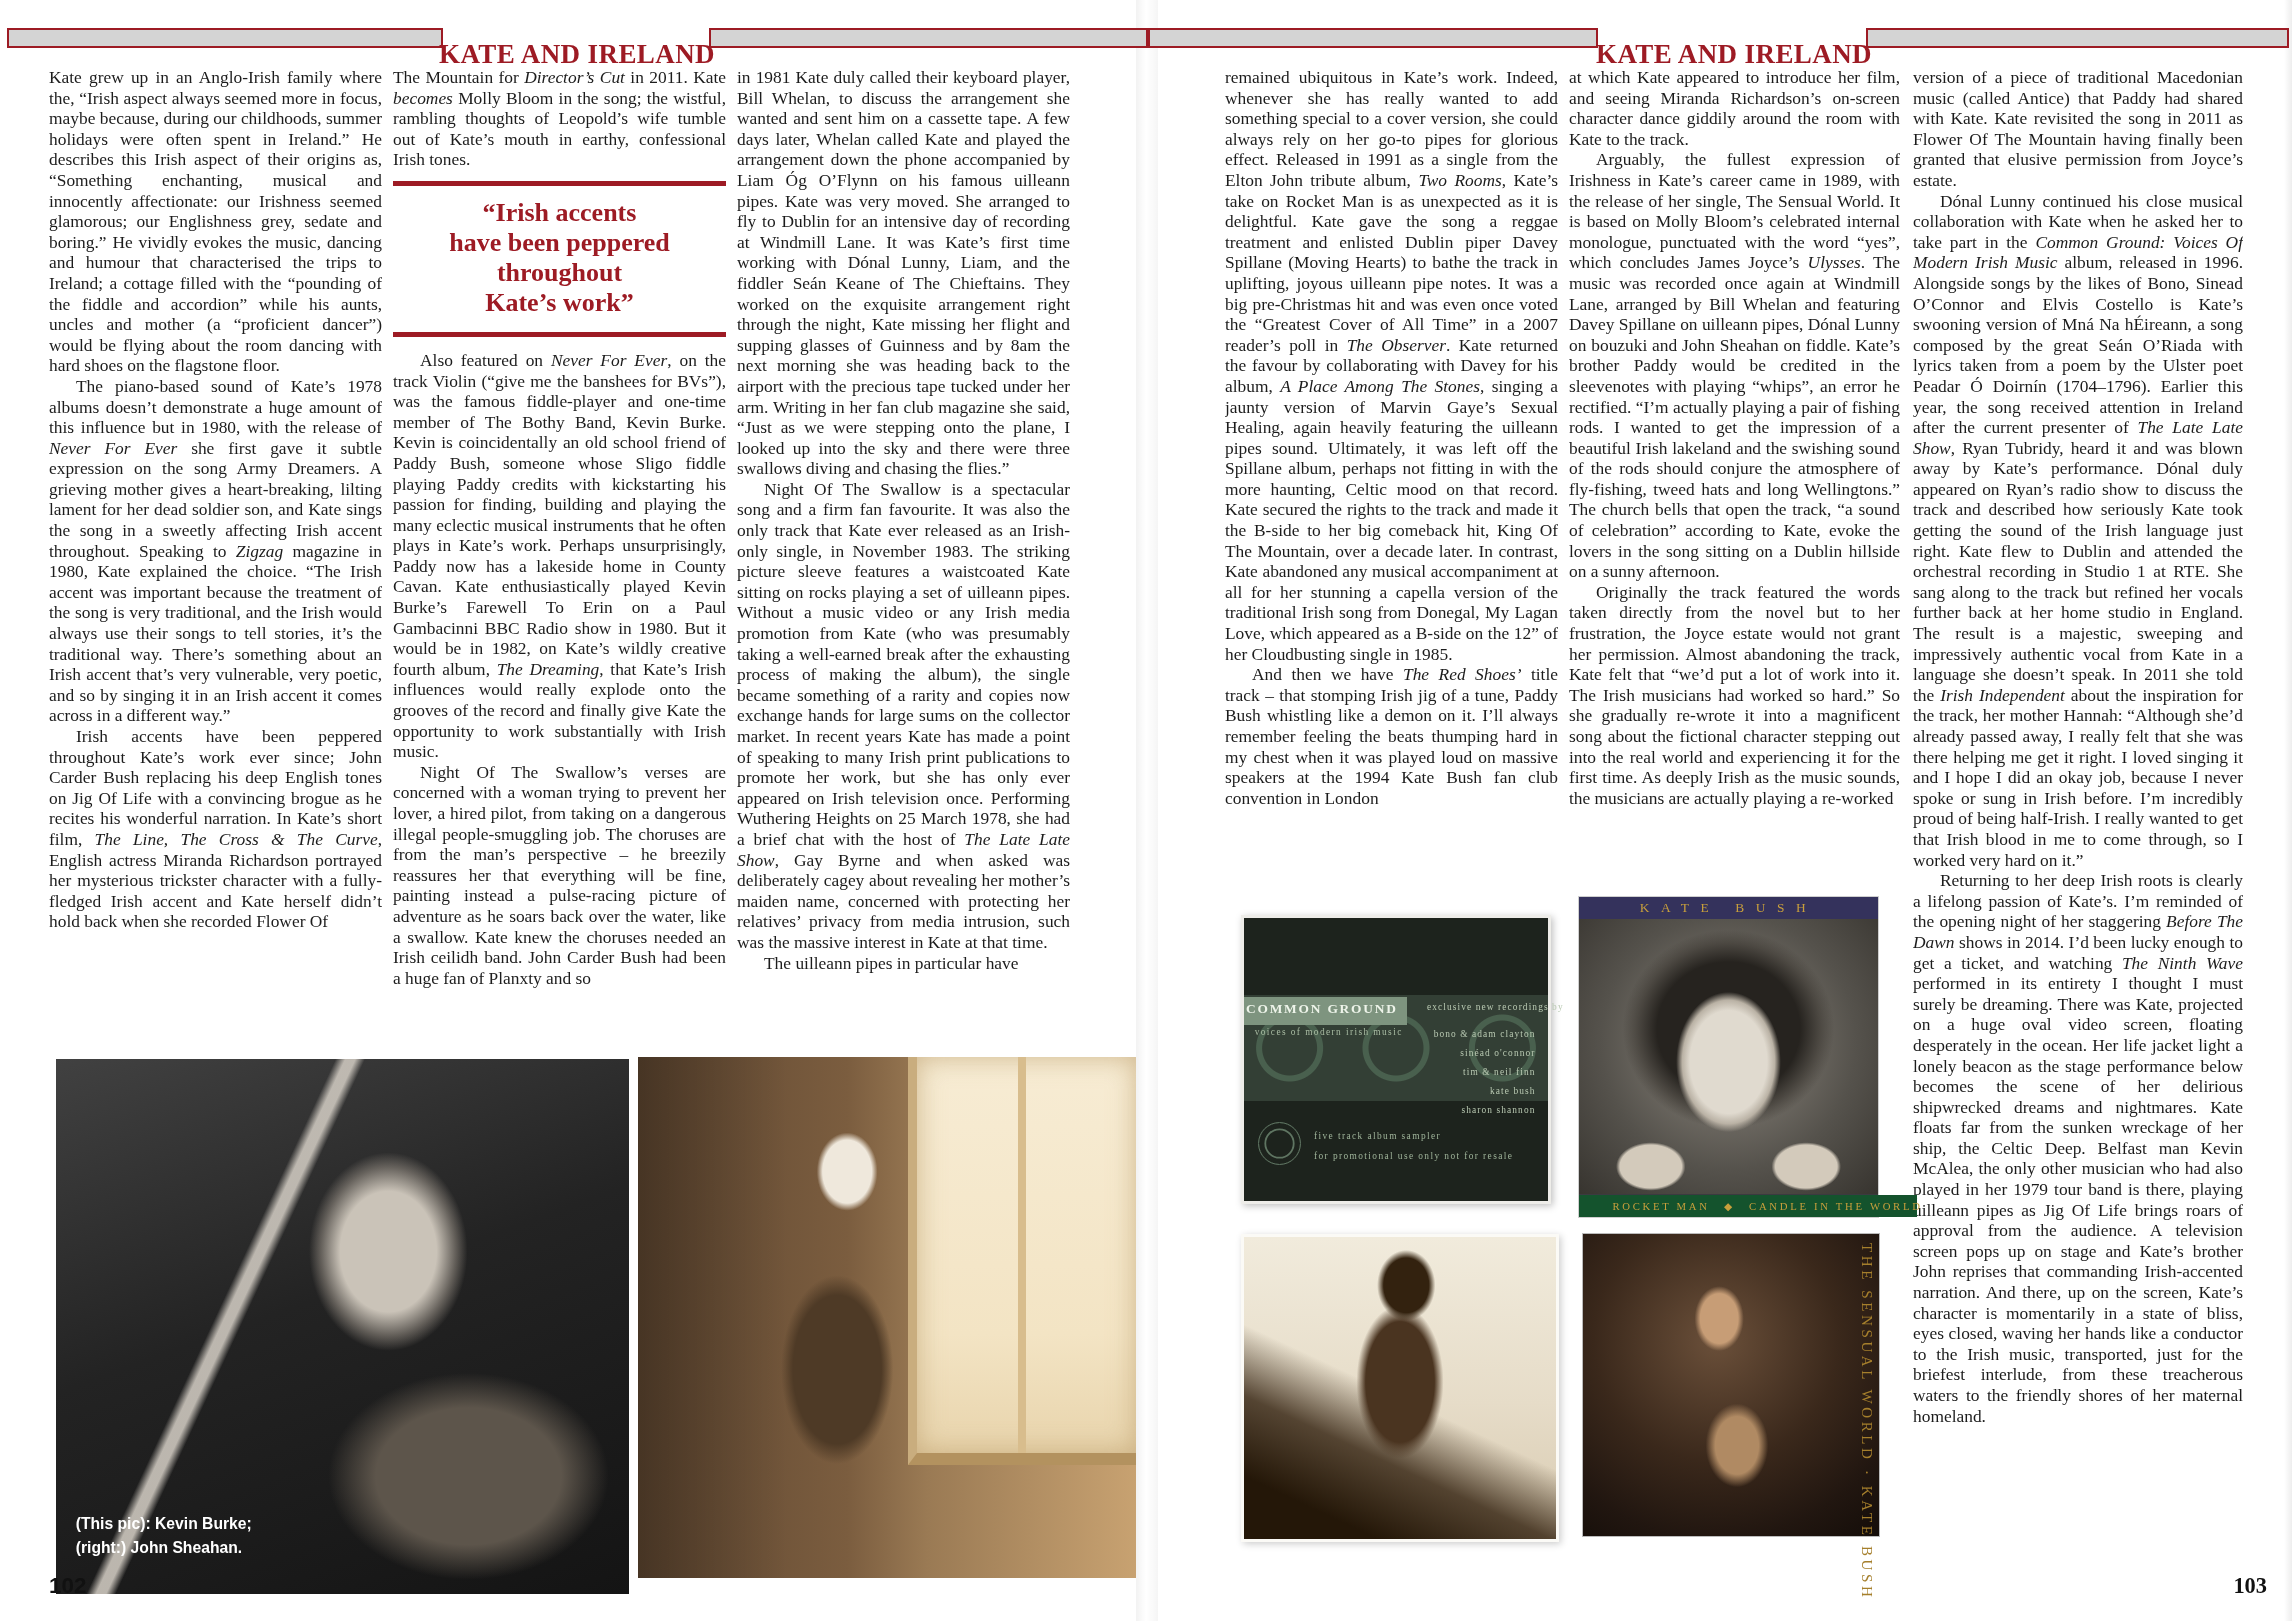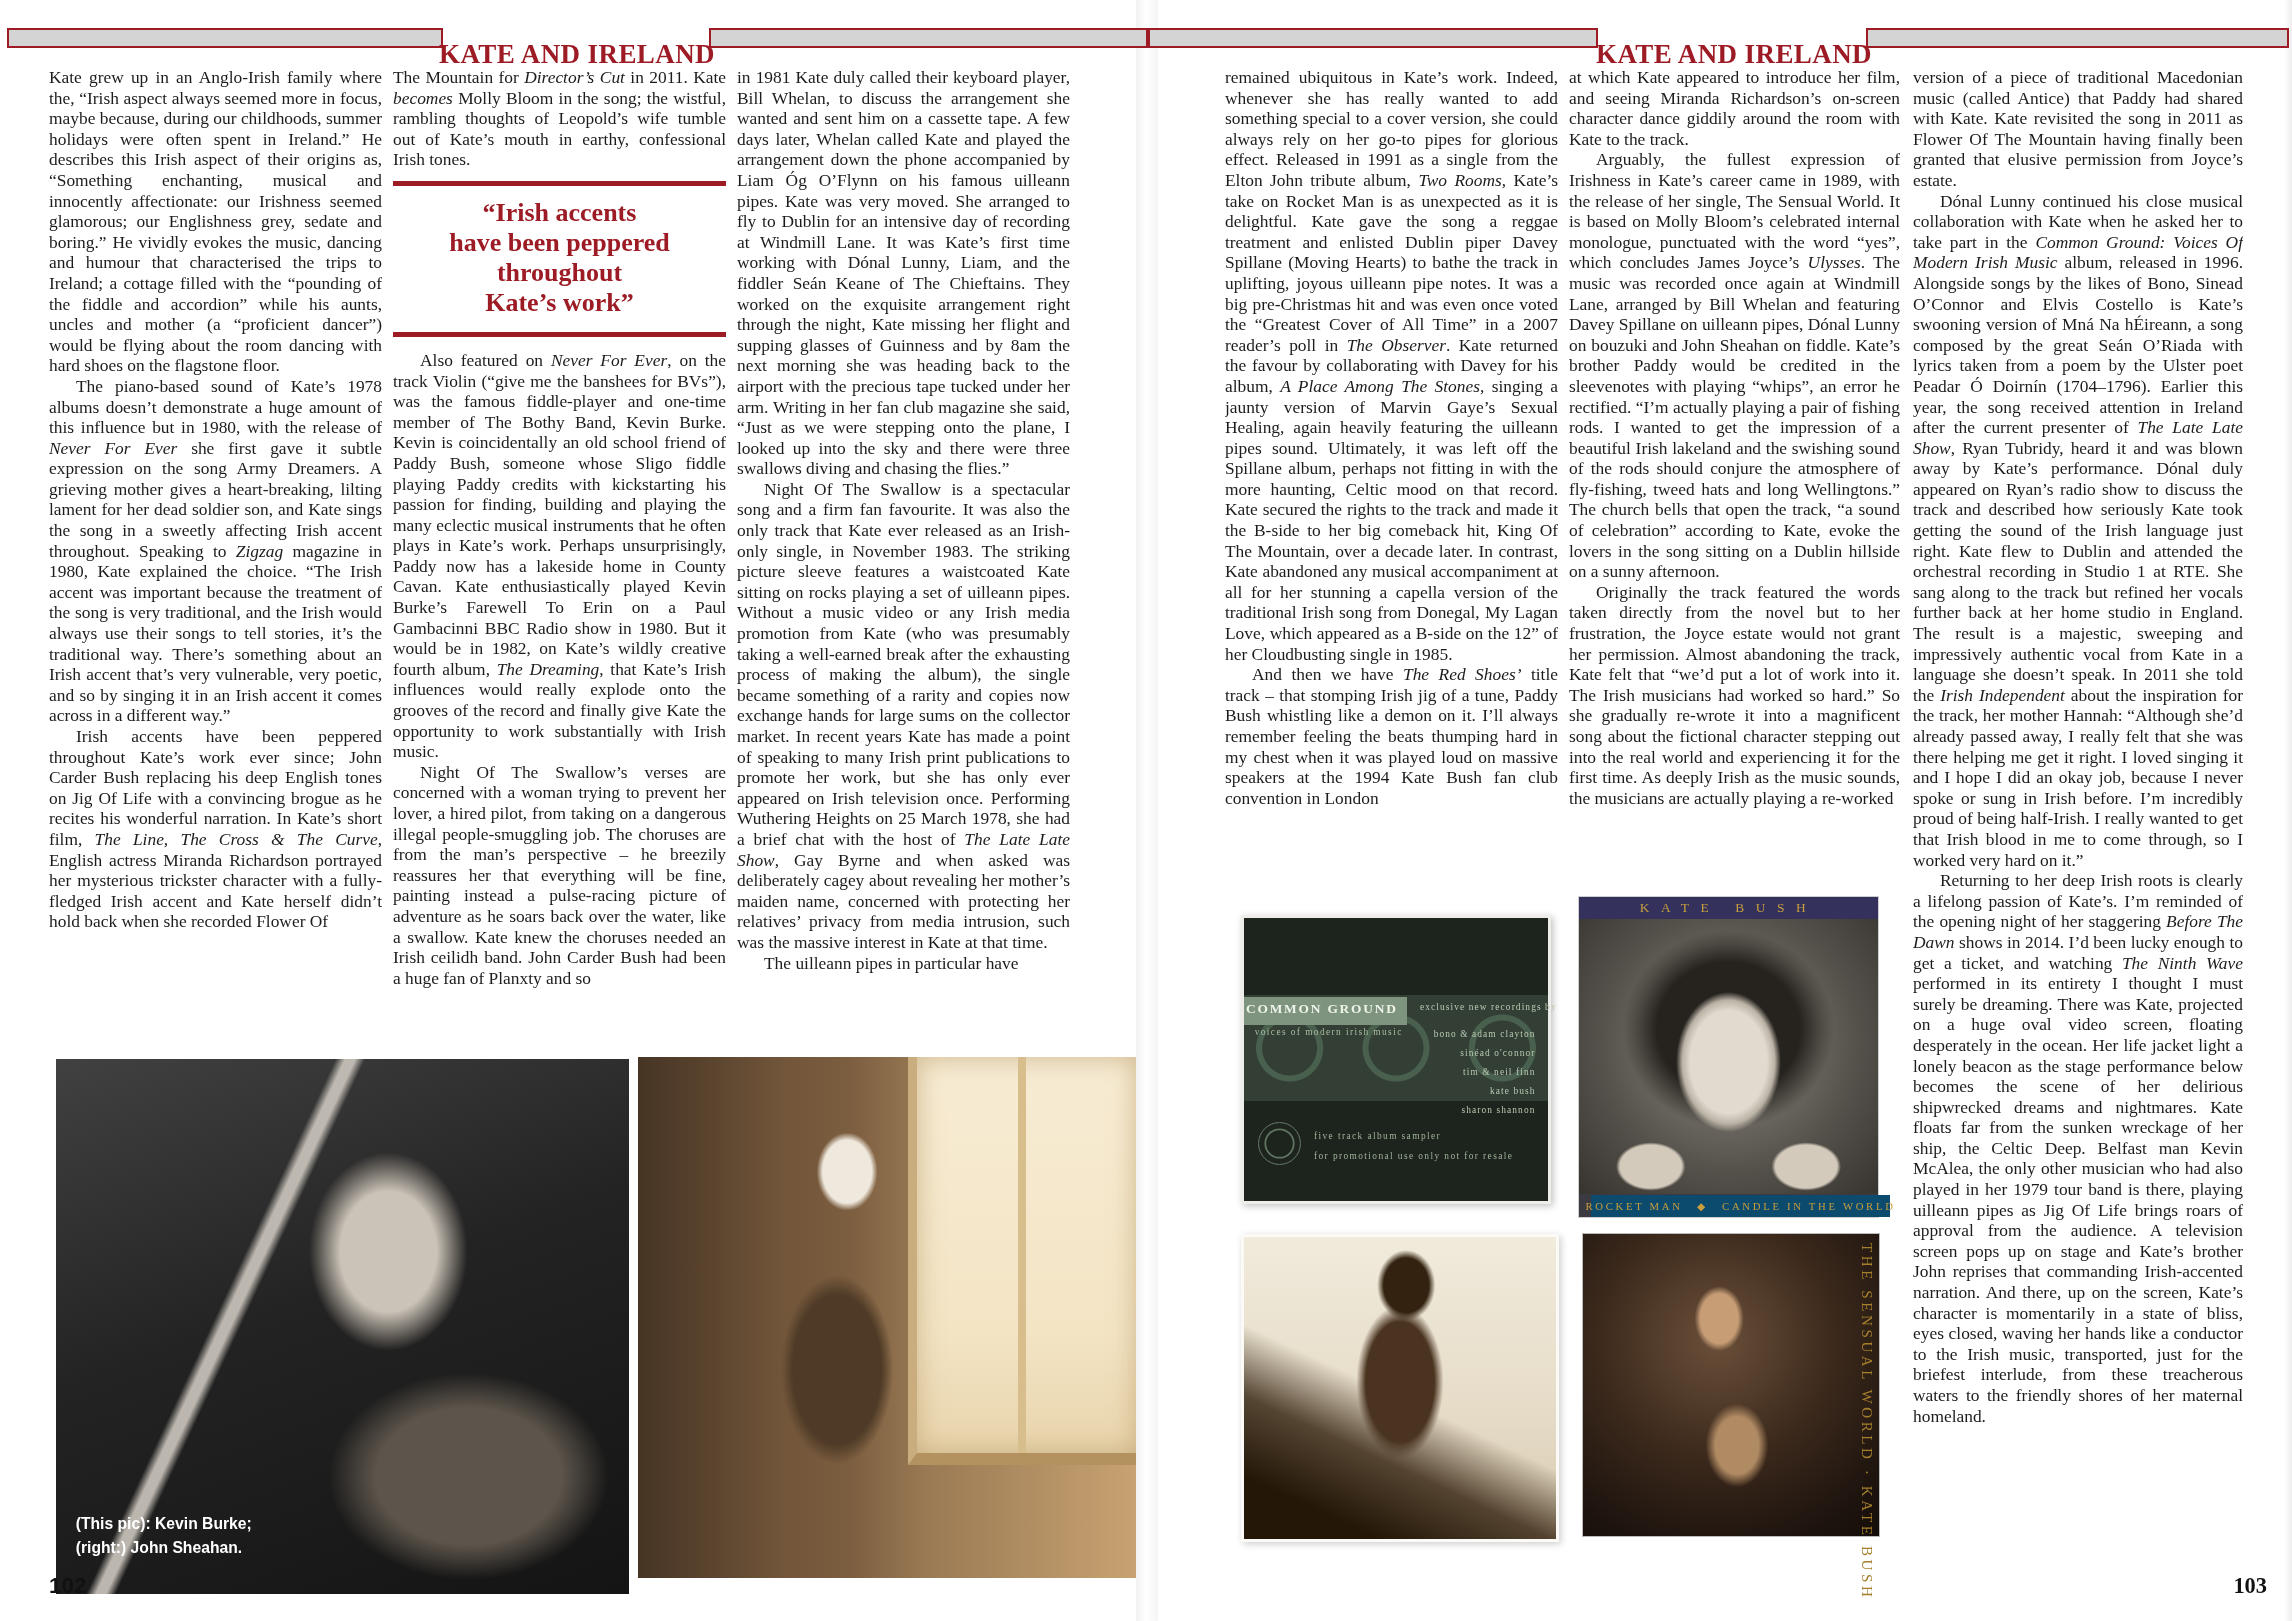--- a/index.html
+++ b/index.html
@@ -49,39 +49,39 @@
   .cover{position:absolute;}
   .cg{left:1241px;top:915px;width:304px;height:283px;background:#1d231d;
     border:3.6px solid #eeede9;box-shadow:1.8px 1.8px 7.2px rgba(0,0,0,.25);}
   .cg .band{position:absolute;left:0;top:77px;width:100%;height:106px;background:
     radial-gradient(circle at 15% 50%, transparent 27px, #49604e 28px 33px, transparent 34px),
     radial-gradient(circle at 50% 50%, transparent 27px, #49604e 28px 33px, transparent 34px),
     radial-gradient(circle at 85% 50%, transparent 27px, #49604e 28px 33px, transparent 34px),
     #333f35;}
   .cg .titlebar{position:absolute;left:0;top:79px;width:163px;height:28px;background:#7e947f;
     color:#eef4ea;font-weight:bold;font-size:13.4px;letter-spacing:1.8px;line-height:24px;padding-left:2px;box-sizing:border-box;white-space:nowrap;}
-  .cg .tagline{position:absolute;left:176px;top:84px;color:#b9c9b2;font-size:9.4px;letter-spacing:1.1px;white-space:nowrap;}
+  .cg .tagline{position:absolute;left:183px;top:84px;color:#b9c9b2;font-size:9.4px;letter-spacing:1.1px;white-space:nowrap;}
   .cg .subtitle{position:absolute;left:10.7px;top:109px;color:#a9bca3;font-size:9.4px;letter-spacing:1.4px;white-space:nowrap;}
   .cg .artists{position:absolute;right:12.5px;top:107px;text-align:right;color:#b9c9b2;
     font-size:9.4px;letter-spacing:1.1px;line-height:19px;}
   .cg .knoticon{position:absolute;left:14.3px;top:204px;width:41px;height:41px;border-radius:50%;
     border:1.8px solid #5f7562;box-shadow:inset 0 0 0 5.4px #1d231d, inset 0 0 0 7.2px #5f7562;}
   .cg .foot{position:absolute;left:70px;color:#9fb49a;font-size:9.4px;letter-spacing:1.4px;white-space:nowrap;}
   .cg .foot1{top:213px;} .cg .foot2{top:233px;}
   .rm{left:1579px;top:897px;width:299px;height:320px;background:#3b3a40;outline:0.9px solid #cfcfcf;}
   .rm .tband{position:absolute;left:0;top:0;width:100%;height:22.4px;background:#34325c;
     color:#c89f3c;font-size:13.4px;letter-spacing:11.6px;text-align:center;line-height:22.4px;white-space:nowrap;overflow:hidden;}
   .rm .photo-area{position:absolute;left:0;top:22.4px;width:100%;height:275px;background:
     radial-gradient(ellipse 56px 39px at 24% 90%, #d3cabb 0 55%, transparent 62%),
     radial-gradient(ellipse 56px 39px at 76% 90%, #d3cabb 0 55%, transparent 62%),
     radial-gradient(ellipse 77px 103px at 50% 52%, #e0dacf 0 50%, #bab2a5 60%, transparent 68%),
     radial-gradient(ellipse 143px 134px at 50% 40%, #26231f 0 50%, rgba(70,66,60,.8) 64%, transparent 74%),
     radial-gradient(circle at 50% 45%, #918b82 0%, #55524c 60%, #37342f 100%);}
-  .rm .bband{position:absolute;left:12px;bottom:0;width:100%;height:22.4px;background:#0c4a6e;
-    color:#c89f3c;font-size:10.7px;letter-spacing:2.7px;line-height:22.4px;display:flex;justify-content:center;gap:14.3px;white-space:nowrap;}
+  .rm .bband{position:absolute;left:0;bottom:0;width:100%;height:22.4px;background:#14532d;
+    color:#c89f3c;font-size:10.7px;letter-spacing:2.7px;line-height:22.4px;display:flex;justify-content:center;gap:14.3px;white-space:nowrap;padding-left:39px;}
   .swp{left:1241px;top:1234px;width:312px;height:302px;border:3.6px solid #fbfaf6;box-shadow:1.8px 1.8px 7.2px rgba(0,0,0,.2);background:
     radial-gradient(ellipse 47px 57px at 52% 16%, #33220f 0 48%, transparent 62%),
     radial-gradient(ellipse 66px 116px at 50% 48%, #4a3420 0 52%, transparent 66%),
     linear-gradient(205deg, transparent 52%, rgba(59,42,24,.85) 68%, #241708 86%),
     linear-gradient(180deg, #f1ebdc 0%, #e6dcc8 55%, #d8cab0 100%);}
   .tsw{left:1583px;top:1234px;width:296px;height:302px;outline:0.9px solid #bbb;background:
     radial-gradient(ellipse 41px 54px at 46% 28%, #c79d76 0 46%, transparent 60%),
     radial-gradient(ellipse 54px 72px at 52% 70%, #b08a63 0 40%, transparent 58%),
     radial-gradient(circle at 45% 35%, #6b503a 0%, #3a281b 48%, #211610 78%, #140d09 100%);}
   .tsw .vtext{position:absolute;right:3.6px;top:9px;height:287px;writing-mode:vertical-rl;

